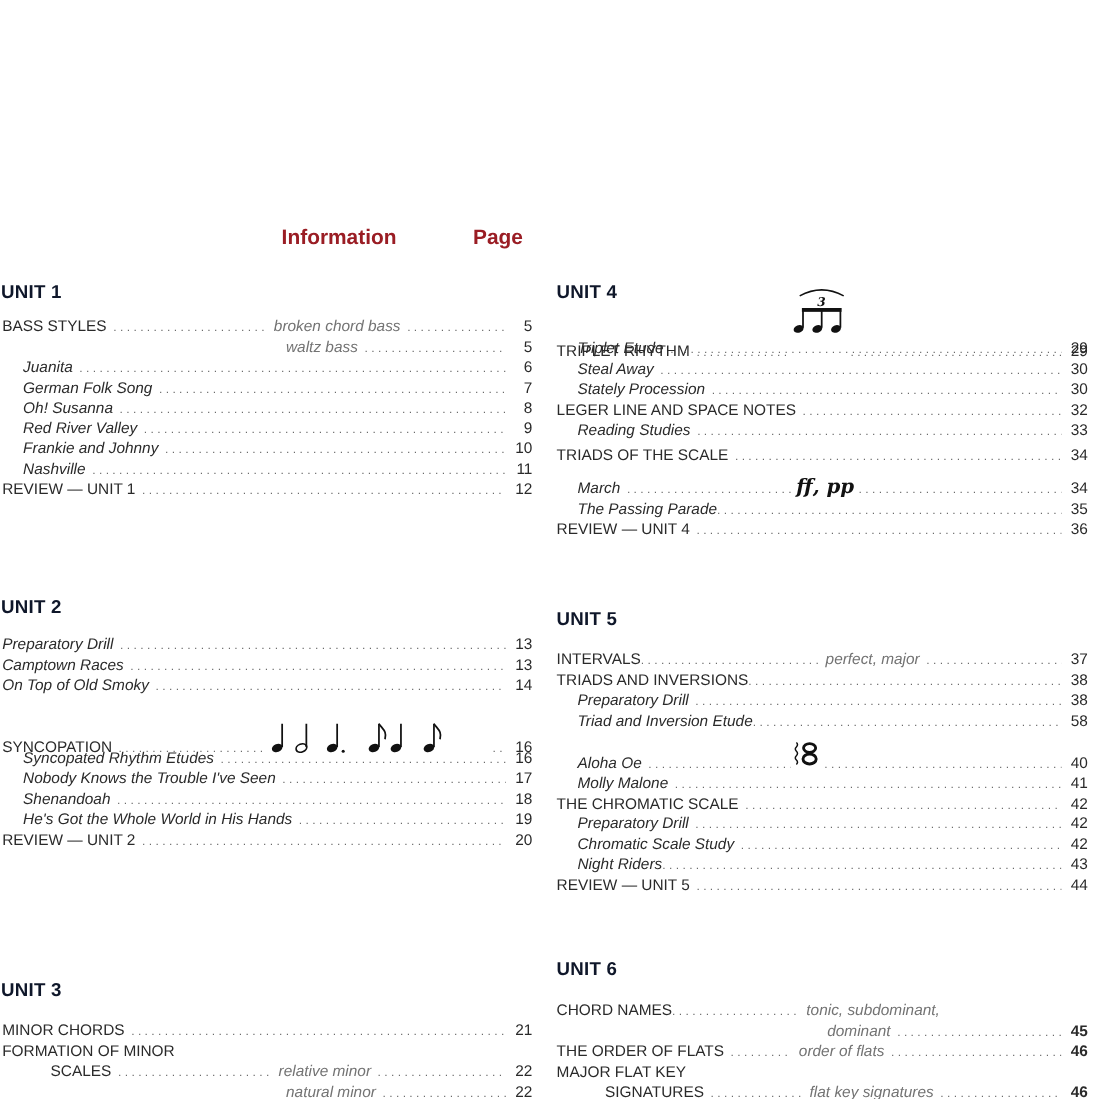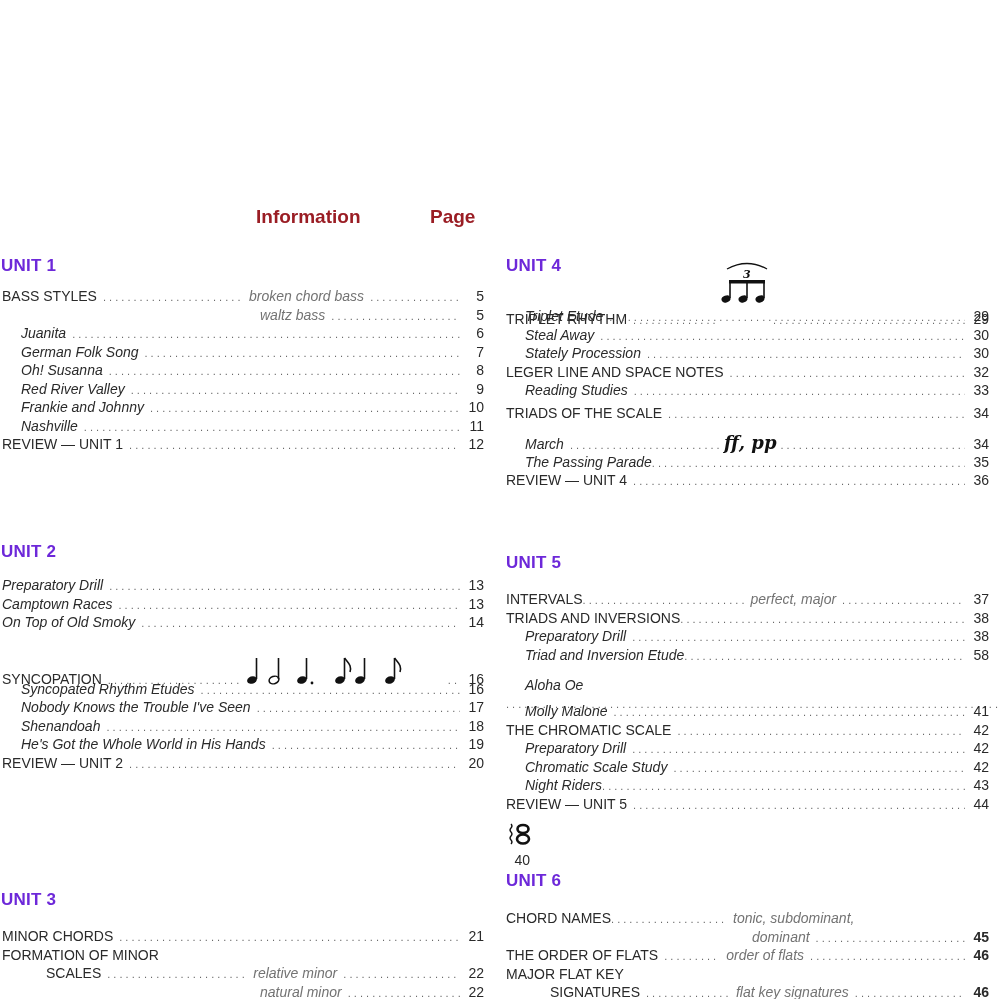--- a/index.html
+++ b/index.html
@@ -20,21 +20,21 @@
       top: 206px;
       font-family: "Liberation Sans", sans-serif;
       font-weight: bold;
       font-size: 19px;
       color: #9a1d24;
     }
     .unit-title {
       position: absolute;
       font-weight: bold;
       font-size: 17px;
-      color: #6d28d9;
+      color: #0f172a;
       letter-spacing: 0.2px;
     }
     .toc {
       position: absolute;
       font-size: 14px;
       line-height: 18.5px;
     }
     .row {
       position: relative;
       display: flex;
@@ -349,21 +349,21 @@
   <div class="row indent">
     <span class="title italic">Preparatory Drill</span>
     <span class="leader"></span>
     <span class="page">38</span>
   </div>
   <div class="row indent">
     <span class="title italic" style="padding-right:0;font-style:italic;">Triad and Inversion Etude</span>
     <span class="leader"></span>
     <span class="page">58</span>
   </div>
-  <div class="row indent tall" style="margin-top:12px;flex-direction:column;">
+  <div class="row indent tall" style="margin-top:12px;">
     <span class="title italic">Aloha Oe</span>
     <span class="leader" style="flex:0 0 130px;"></span>
     <span class="chord8">
       <svg width="26" height="26" viewBox="0 0 26 26" style="vertical-align:-4px;">
         <path d="M3 2 q2 2 0 4 q-2 2 0 4 q2 2 0 4 q-2 2 0 4 q2 2 0 4" stroke="#111" stroke-width="1.3" fill="none"></path>
         <ellipse cx="15" cy="7" rx="5.5" ry="4" fill="none" stroke="#111" stroke-width="2.6"></ellipse>
         <ellipse cx="15" cy="17" rx="6" ry="4.5" fill="none" stroke="#111" stroke-width="2.6"></ellipse>
       </svg>
     </span>
     <span class="leader"></span>

